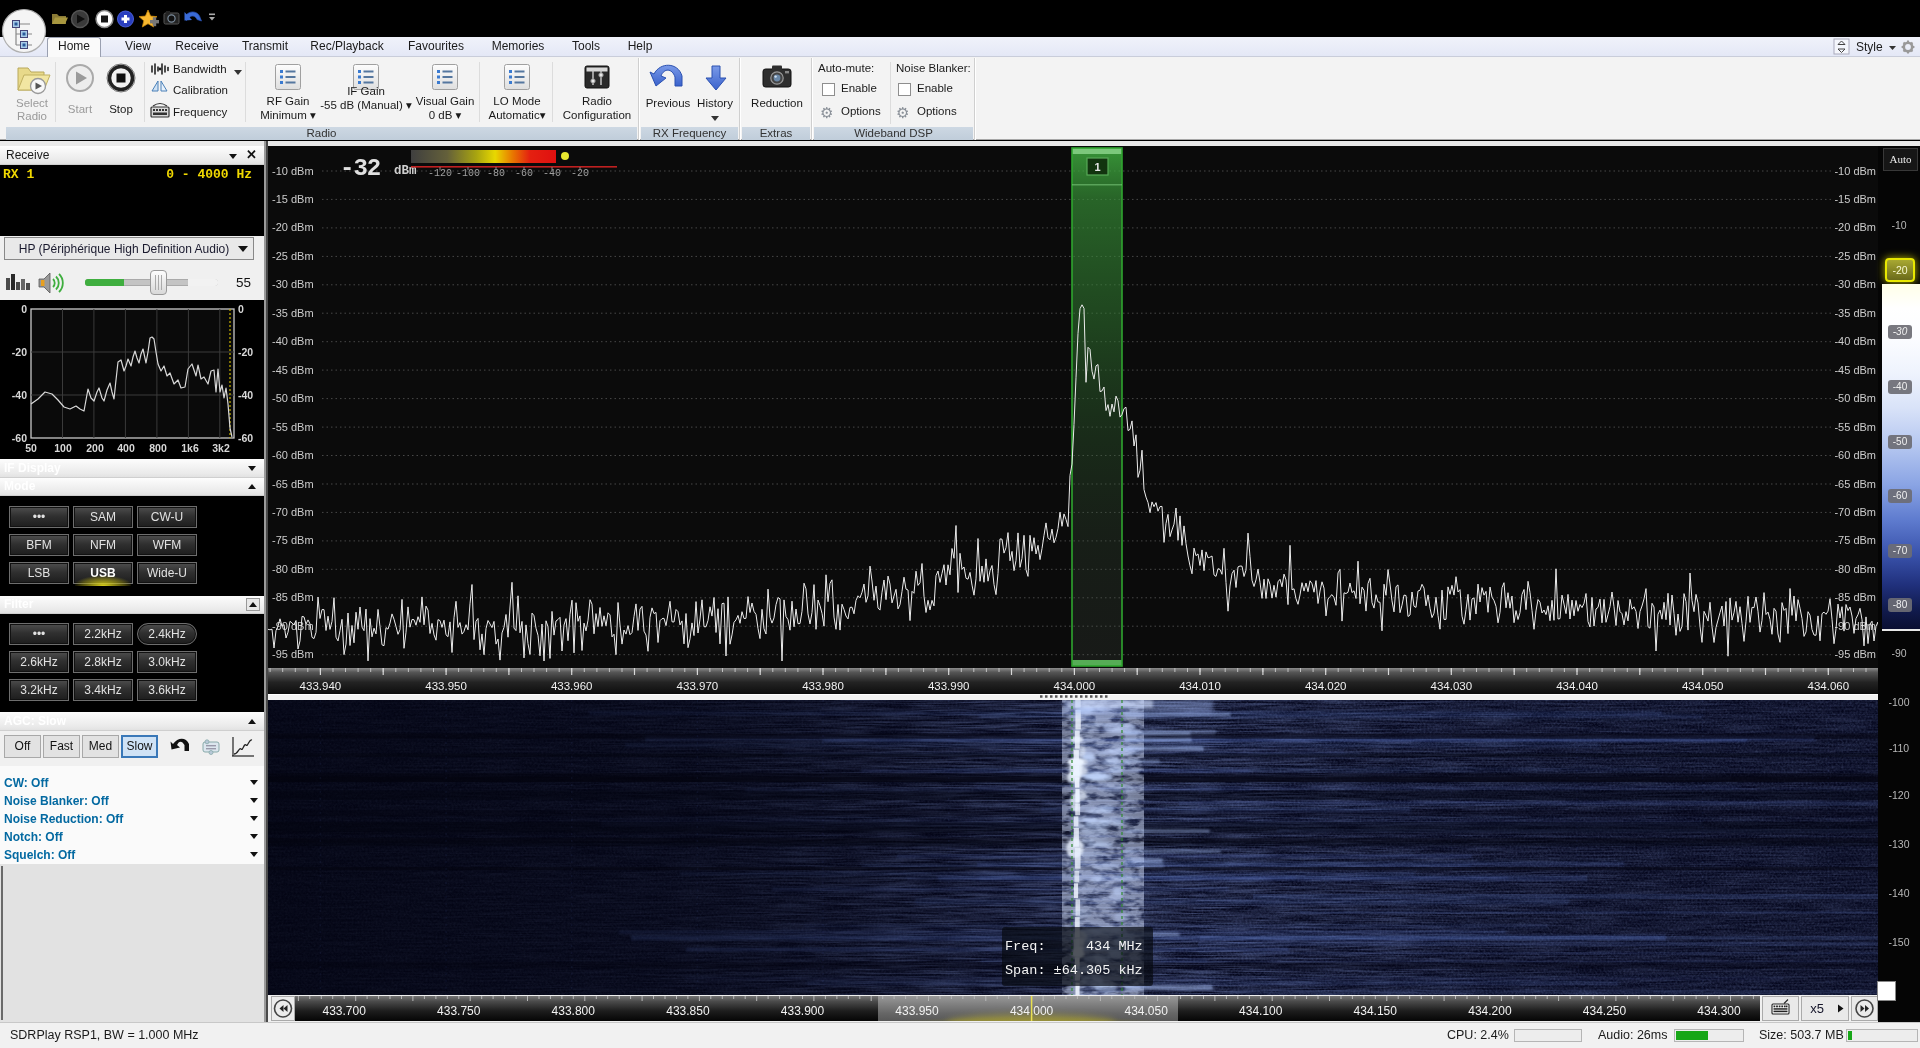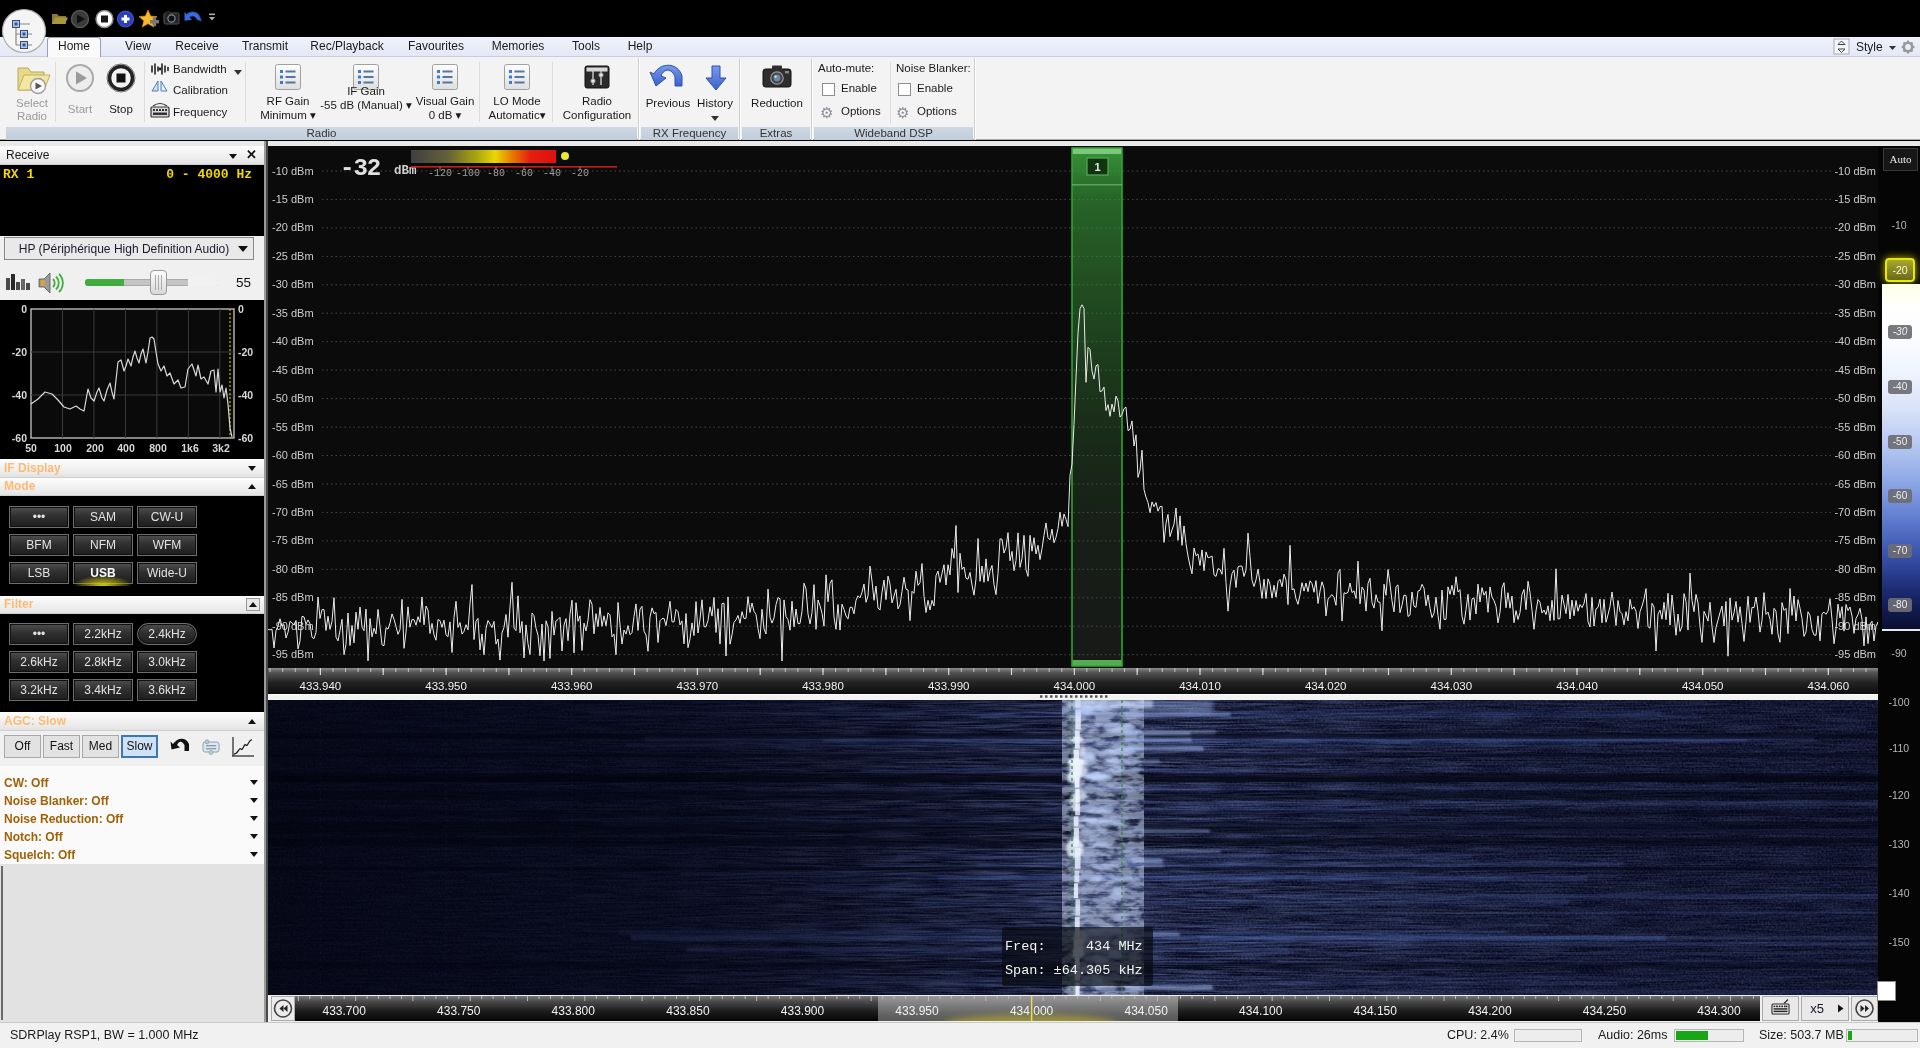--- a/index.html
+++ b/index.html
@@ -1,23 +1,23 @@
 <!DOCTYPE html>
 <html><head><meta charset="utf-8"><style>
 *{margin:0;padding:0;box-sizing:border-box;}
 html,body{width:1920px;height:1048px;overflow:hidden;background:#000;}
 body{font-family:"Liberation Sans",sans-serif;}
 #root{position:relative;width:1920px;height:764px;background:#000;}
 .abs{position:absolute;}
 .mono{font-family:"Liberation Mono",monospace;}
 .hdr{background:linear-gradient(180deg,#fdfdfd,#eaeaea 80%,#e2e2e2);border-bottom:1px solid #cfcfcf;}
-.bluehdr{color:#fdba74;font-weight:bold;font-size:12px;}
+.bluehdr{color:#ffffff;font-weight:bold;font-size:12px;}
 .dkbtn{position:absolute;width:60px;height:22px;background:linear-gradient(180deg,#4e4e4e,#303030 45%,#1d1d1d);border:1px solid #6e6e6e;box-shadow:inset 0 0 0 1px #111;color:#e2e2e2;font-size:12px;text-align:center;line-height:20px;}
 .agcbtn{position:absolute;width:37px;height:23px;background:#e2e2e2;border:1px solid #a8a8a8;color:#111;font-size:12px;text-align:center;line-height:21px;}
-.itm{position:absolute;color:#a16207;font-weight:bold;font-size:12px;text-align:right;}
+.itm{position:absolute;color:#0369a1;font-weight:bold;font-size:12px;text-align:right;}
 .caret{position:absolute;width:0;height:0;border-left:4px solid transparent;border-right:4px solid transparent;border-top:5px solid #333;}
 .caretup{position:absolute;width:0;height:0;border-left:4px solid transparent;border-right:4px solid transparent;border-bottom:5px solid #333;}
 .rlab{position:absolute;width:100%;text-align:center;color:#b8b8b8;font-size:10.5px;}
 .rbox{position:absolute;left:7px;width:24px;height:14px;border-radius:3px;background:rgba(108,108,116,0.92);color:#f0f0f0;font-size:10px;text-align:center;line-height:14px;}
 .sbar{position:absolute;height:13px;background:#ededed;border:1px solid #b5b5b5;}
 </style></head><body>
 <div id="root">
 <div class="abs" style="left:0;top:0;width:1920px;height:37px;background:#000;"></div>
 <svg class="abs" style="left:0;top:0;" width="230" height="60" viewBox="0 0 230 60">
 

